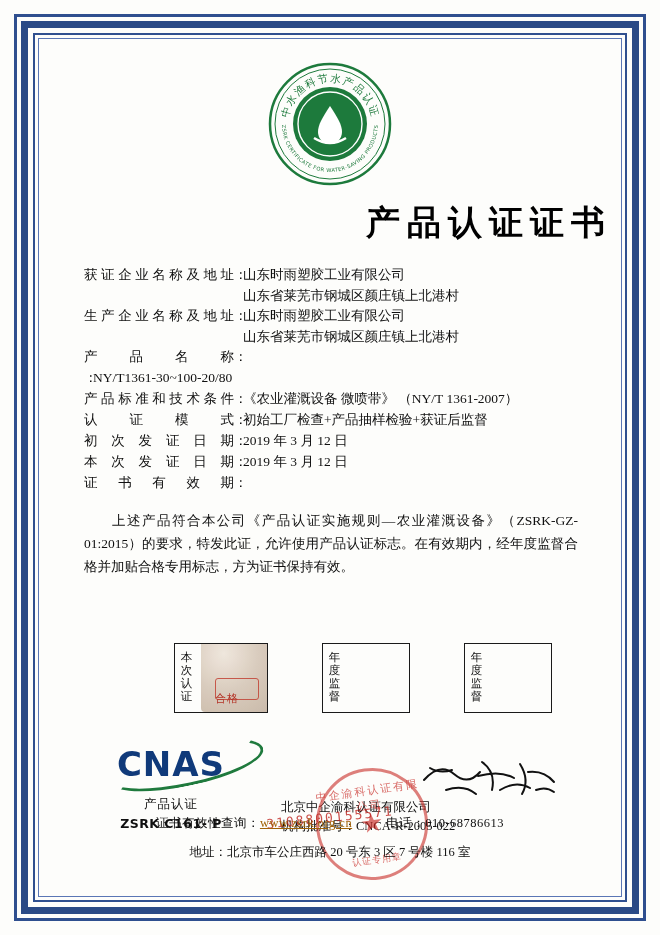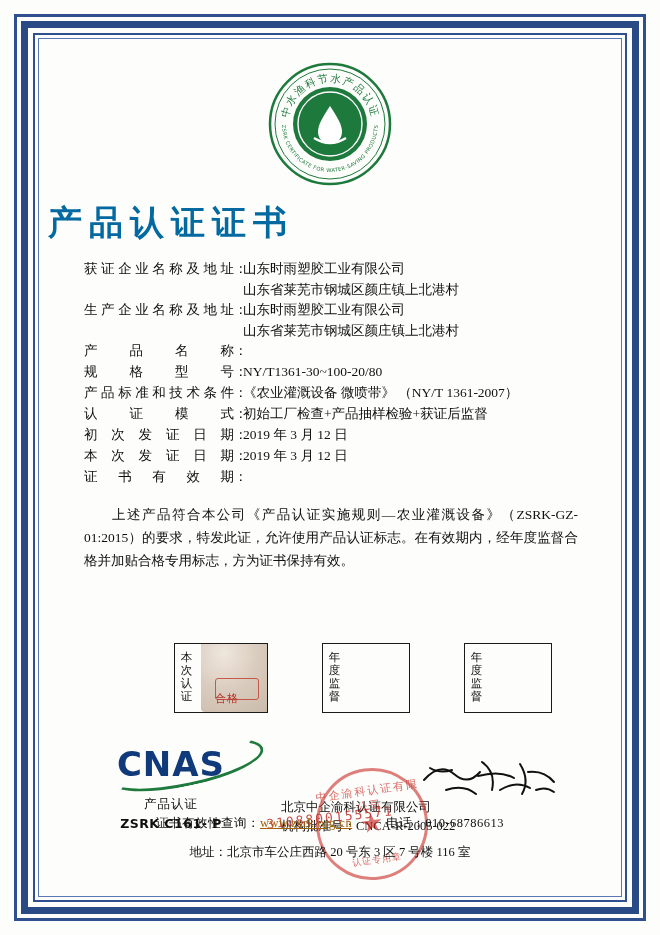--- a/index.html
+++ b/index.html
@@ -63,39 +63,39 @@
     margin-top: 14px;
   }
   .emblem {
     position: relative;
     width: 124px; height: 124px;
   }
   .emblem svg { display: block; }
 
   
   .cert-title {
-    text-align: left;
+    text-align: right;
     font-size: 34px;
     font-weight: bold;
     letter-spacing: 7px;
     margin-top: 14px;
     font-family: "DejaVu Serif", "Liberation Serif", serif;
-    color: #0369a1;
+    color: #000000;
   }
   .cert-no {
     text-align: right;
     font-size: 13.5px;
     margin-top: 14px;
     padding-right: 54px;
     letter-spacing: 0.4px;
   }
 
   
   .fields {
-    margin-top: 13px;
+    margin-top: 19px;
     padding-left: 36px;
     padding-right: 10px;
     font-size: 13.5px;
     line-height: 20px;
   }
   .row {
     display: flex;
     align-items: flex-start;
     margin-bottom: 1px;
   }
@@ -373,21 +373,20 @@
         <span class="pad"></span>
         <span class="val">山东省莱芜市钢城区颜庄镇上北港村</span>
       </div>
 
       <div class="row">
         <span class="lbl">产 品 名 称</span>
         <span class="colon">：</span>
       </div>
 
       <div class="row">
-        <span class="lbl">规 格 型 号</span>
         <span class="colon">：</span>
         <span class="val">NY/T1361-30~100-20/80</span>
       </div>
 
       <div class="row">
         <span class="lbl">产品标准和技术条件</span>
         <span class="colon">：</span>
         <span class="val">《农业灌溉设备 微喷带》 （NY/T 1361-2007）</span>
       </div>
 

